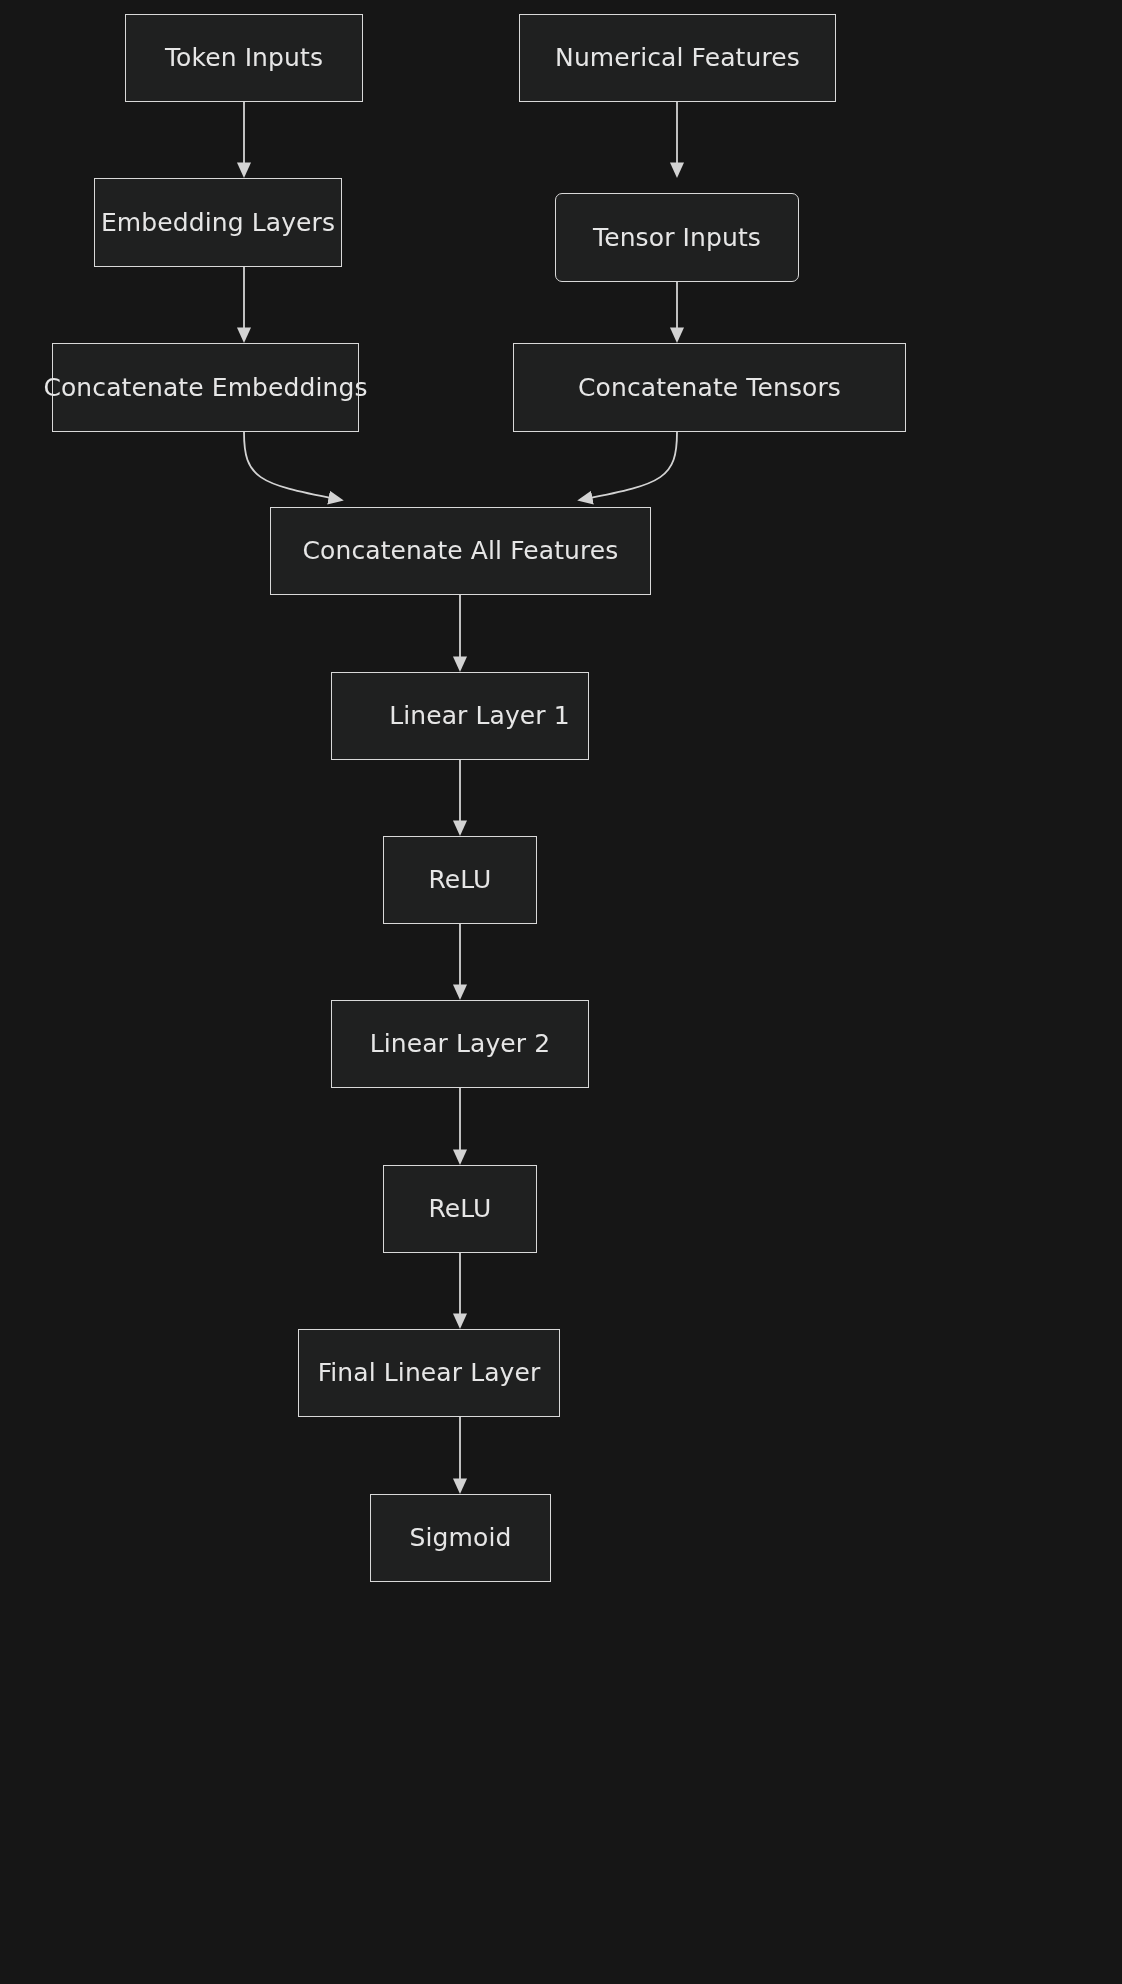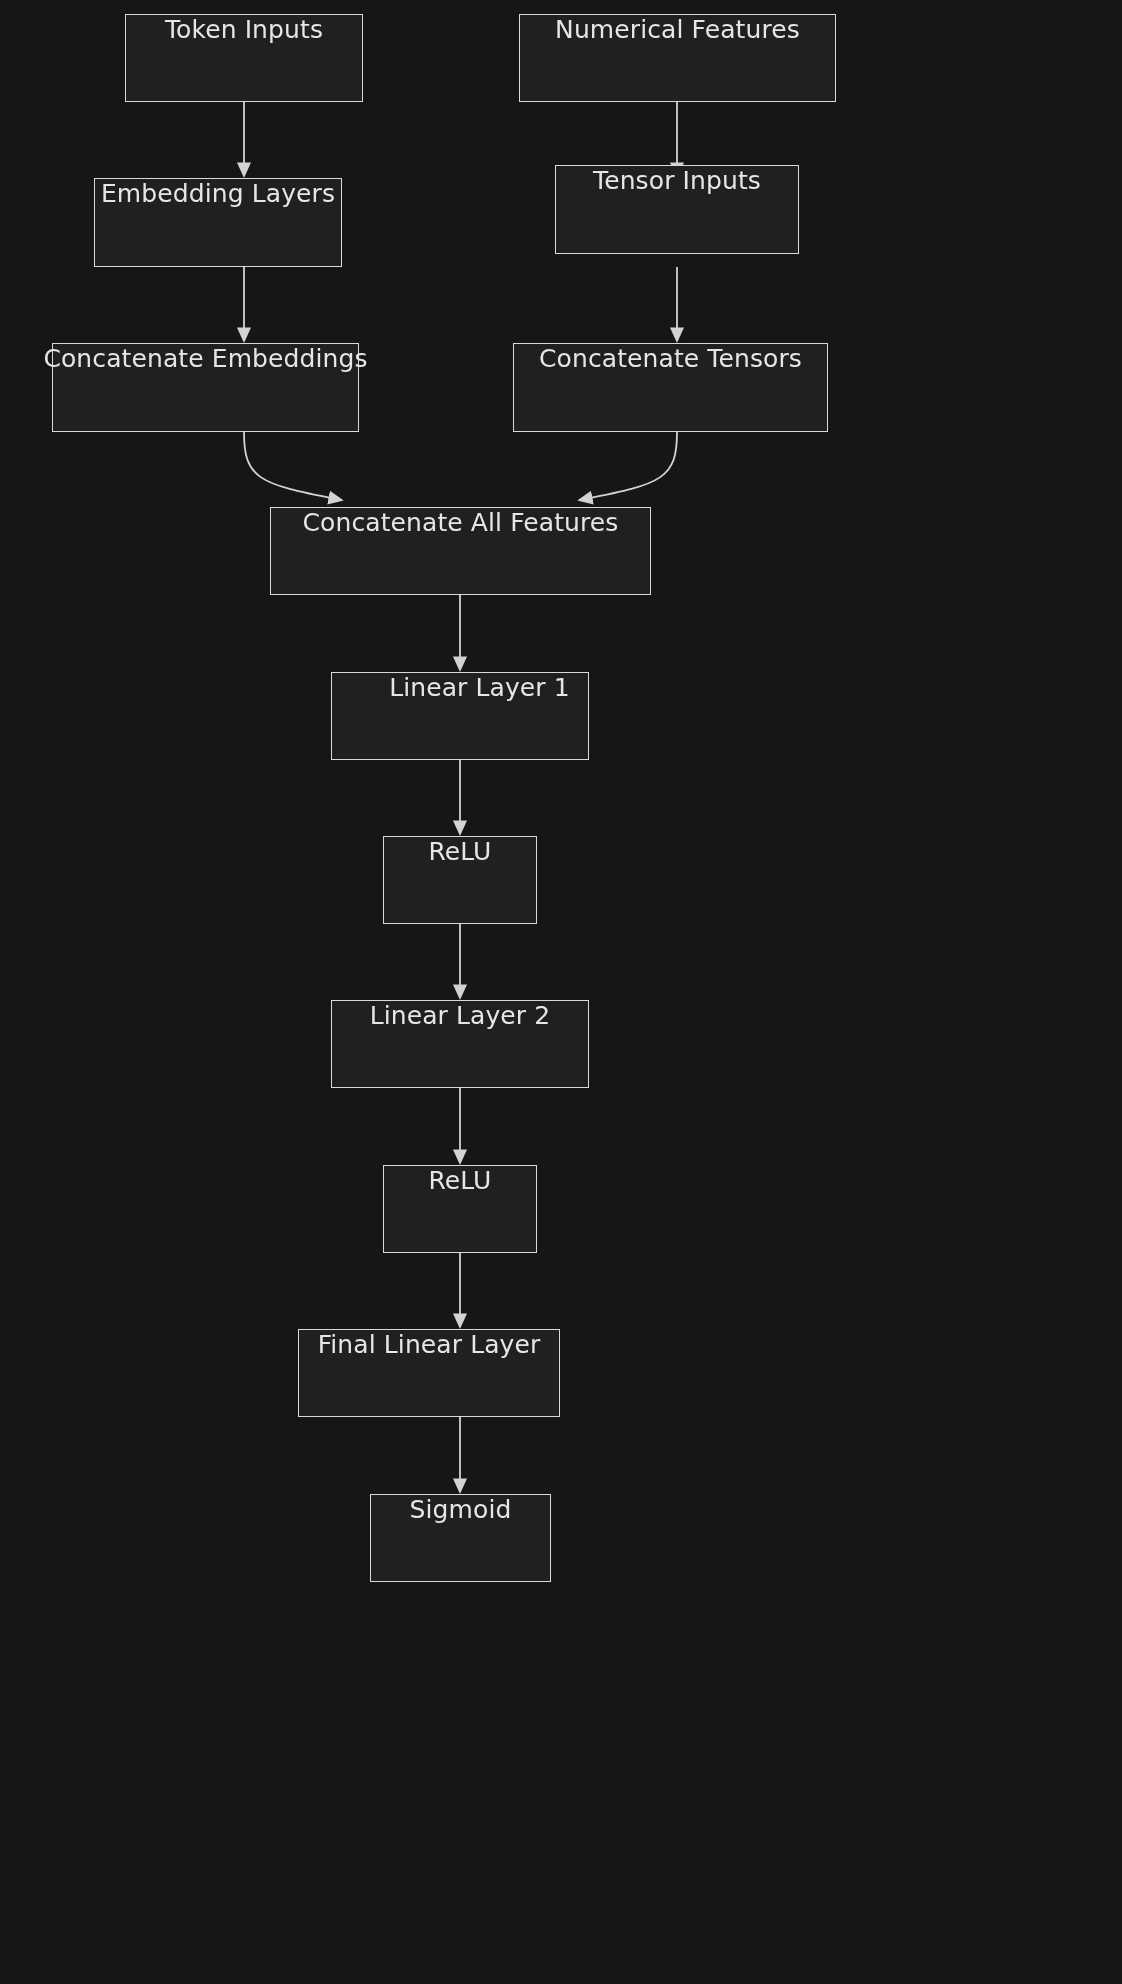--- a/index.html
+++ b/index.html
@@ -27,20 +27,21 @@
     width: 1122px;
     height: 1984px;
     pointer-events: none;
   }
   .node {
     position: absolute;
     box-sizing: border-box;
     background: #1f2020;
     border: 1.6px solid #d9d9d9;
     display: flex;
+    align-items: center;
     justify-content: center;
     color: #e6e6e6;
     font-size: 25px;
     font-weight: 400;
     letter-spacing: 0.1px;
     line-height: 1.2;
     white-space: nowrap;
     text-align: center;
   }
   .node-label {
@@ -80,29 +81,29 @@
   </div>
 
   <div class="node" style="left: 519px; top: 14px; width: 317px; height: 88px;">
     <span class="node-label">Numerical Features</span>
   </div>
 
   <div class="node" style="left: 94px; top: 178px; width: 248px; height: 89px;">
     <span class="node-label">Embedding Layers</span>
   </div>
 
-  <div class="node" style="left: 555px; top: 165px; width: 244px; height: 89px;">
+  <div class="node" style="left: 555px; top: 193px; width: 244px; height: 89px; border-radius: 7px;">
     <span class="node-label">Tensor Inputs</span>
   </div>
 
   <div class="node" style="left: 52px; top: 343px; width: 307px; height: 89px;">
     <span class="node-label">Concatenate Embeddings</span>
   </div>
 
-  <div class="node" style="left: 513px; top: 343px; width: 315px; height: 89px;">
+  <div class="node" style="left: 513px; top: 343px; width: 393px; height: 89px;">
     <span class="node-label">Concatenate Tensors</span>
   </div>
 
   <div class="node" style="left: 270px; top: 507px; width: 381px; height: 88px;">
     <span class="node-label">Concatenate All Features</span>
   </div>
 
   <div class="node" style="left: 331px; top: 672px; width: 258px; height: 88px; padding-left: 39px;">
     <span class="node-label">Linear Layer 1</span>
   </div>

